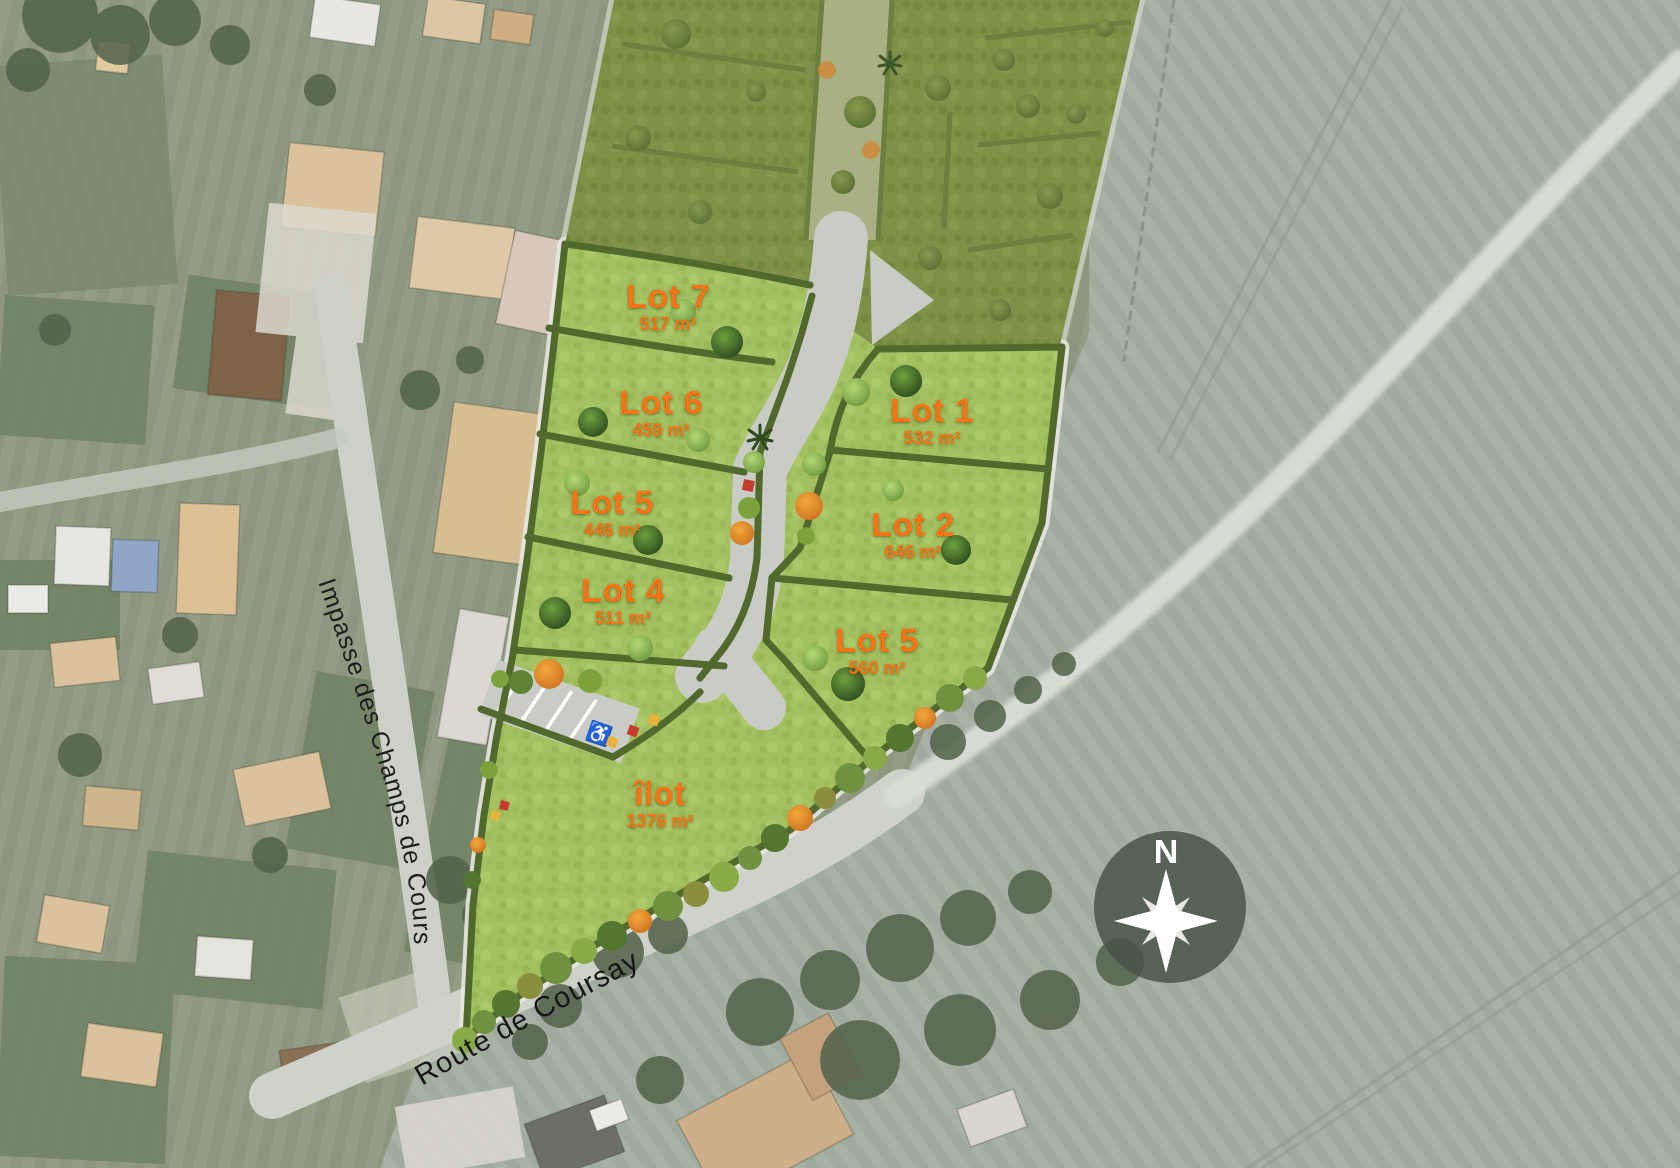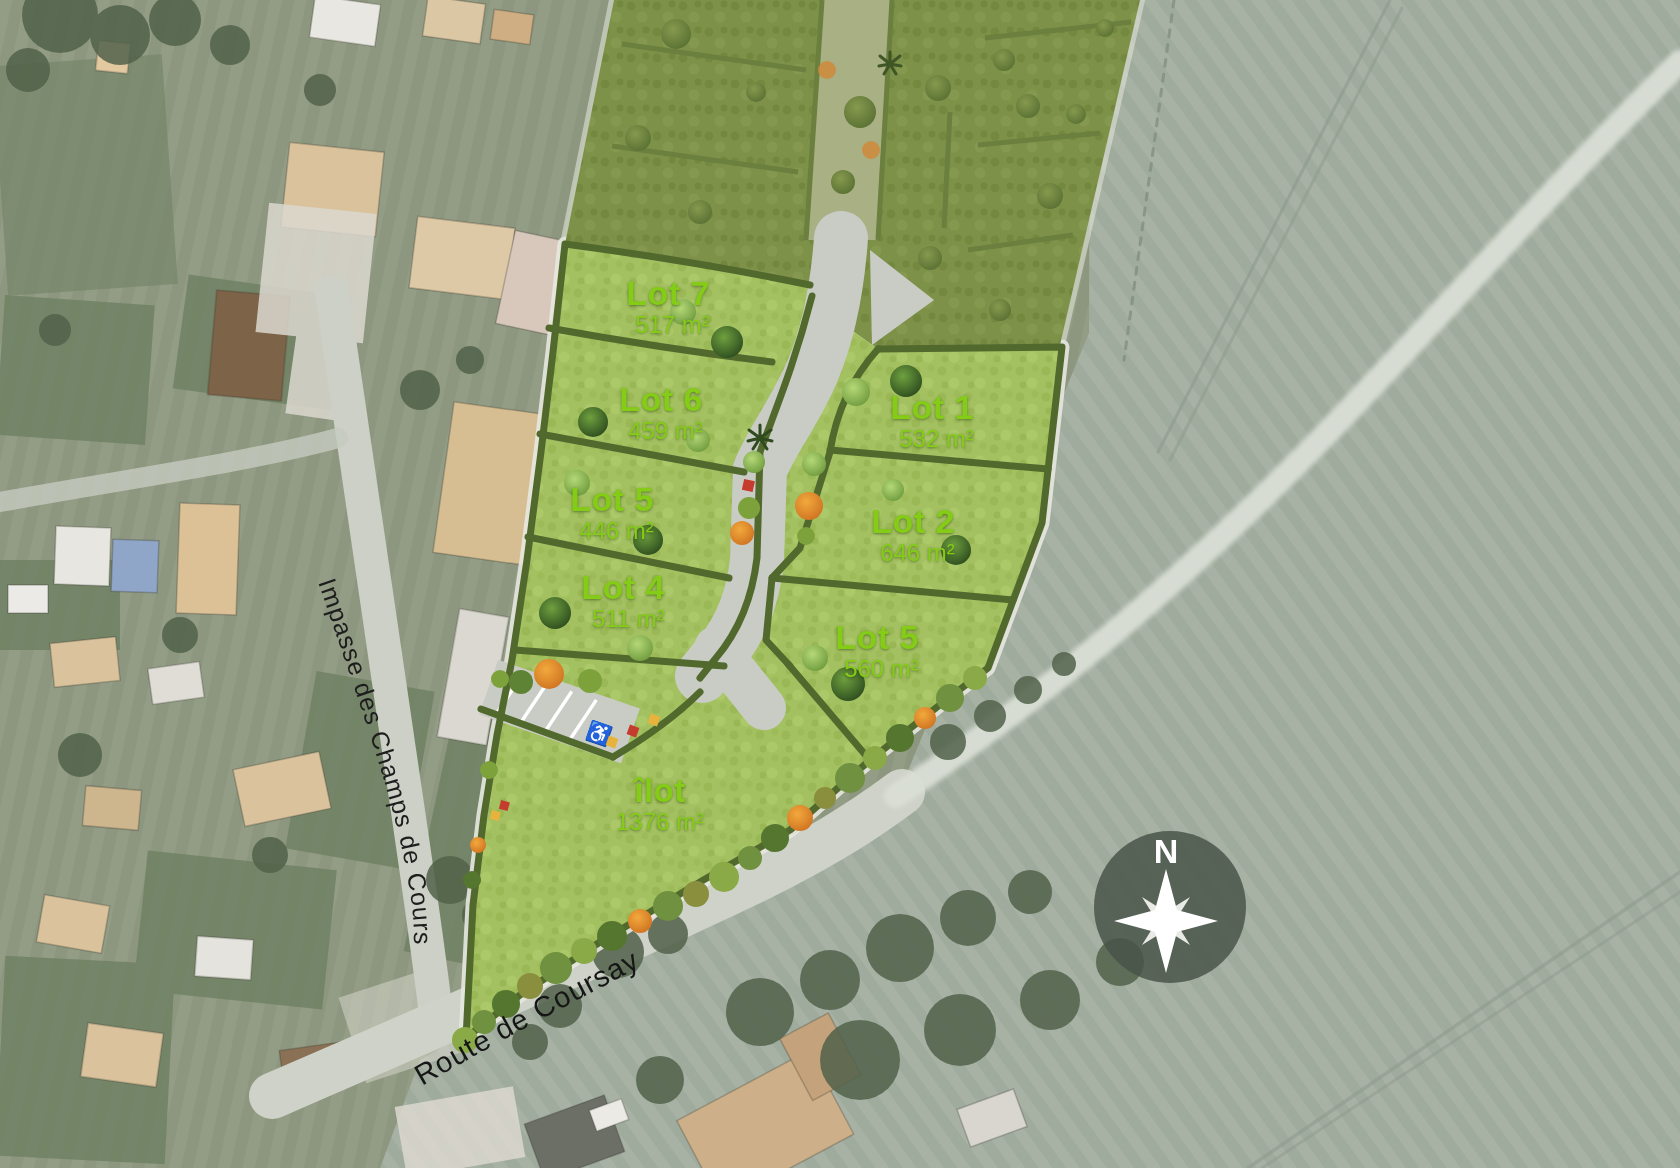--- a/index.html
+++ b/index.html
@@ -1,23 +1,23 @@
 <!DOCTYPE html>
 <html><head>
 <meta charset="utf-8">
 <style>
   html,body{margin:0;padding:0;background:#202420;}
   .stage{position:relative;width:1680px;height:1168px;overflow:hidden;
          font-family:"Liberation Sans", sans-serif;user-select:none;}
   .map-svg{position:absolute;left:0;top:0;width:1680px;height:1168px;display:block;}
   .lot-label{position:absolute;transform:translate(-50%,-50%);text-align:center;
-             color:#84cc16;font-weight:bold;line-height:1.08;white-space:nowrap;
+             color:#f97316;font-weight:bold;line-height:1.08;white-space:nowrap;
              text-shadow:0 1px 3px rgba(25,45,8,.5);z-index:5;}
   .lot-label .nm{display:block;font-size:34px;letter-spacing:.5px;}
-  .lot-label .ar{display:block;font-size:24px;font-weight:normal;text-align:right;}
+  .lot-label .ar{display:block;font-size:18px;font-weight:bold;}
   .lot-label.small .nm{font-size:33px;text-align:center;}
 </style>
 </head>
 <body>
 
 <div class="stage">
 <svg class="map-svg" viewBox="0 0 1680 1168">
   <defs>
     <pattern id="grassBright" width="26" height="26" patternUnits="userSpaceOnUse">
       <rect width="26" height="26" fill="#a4c161"></rect>

